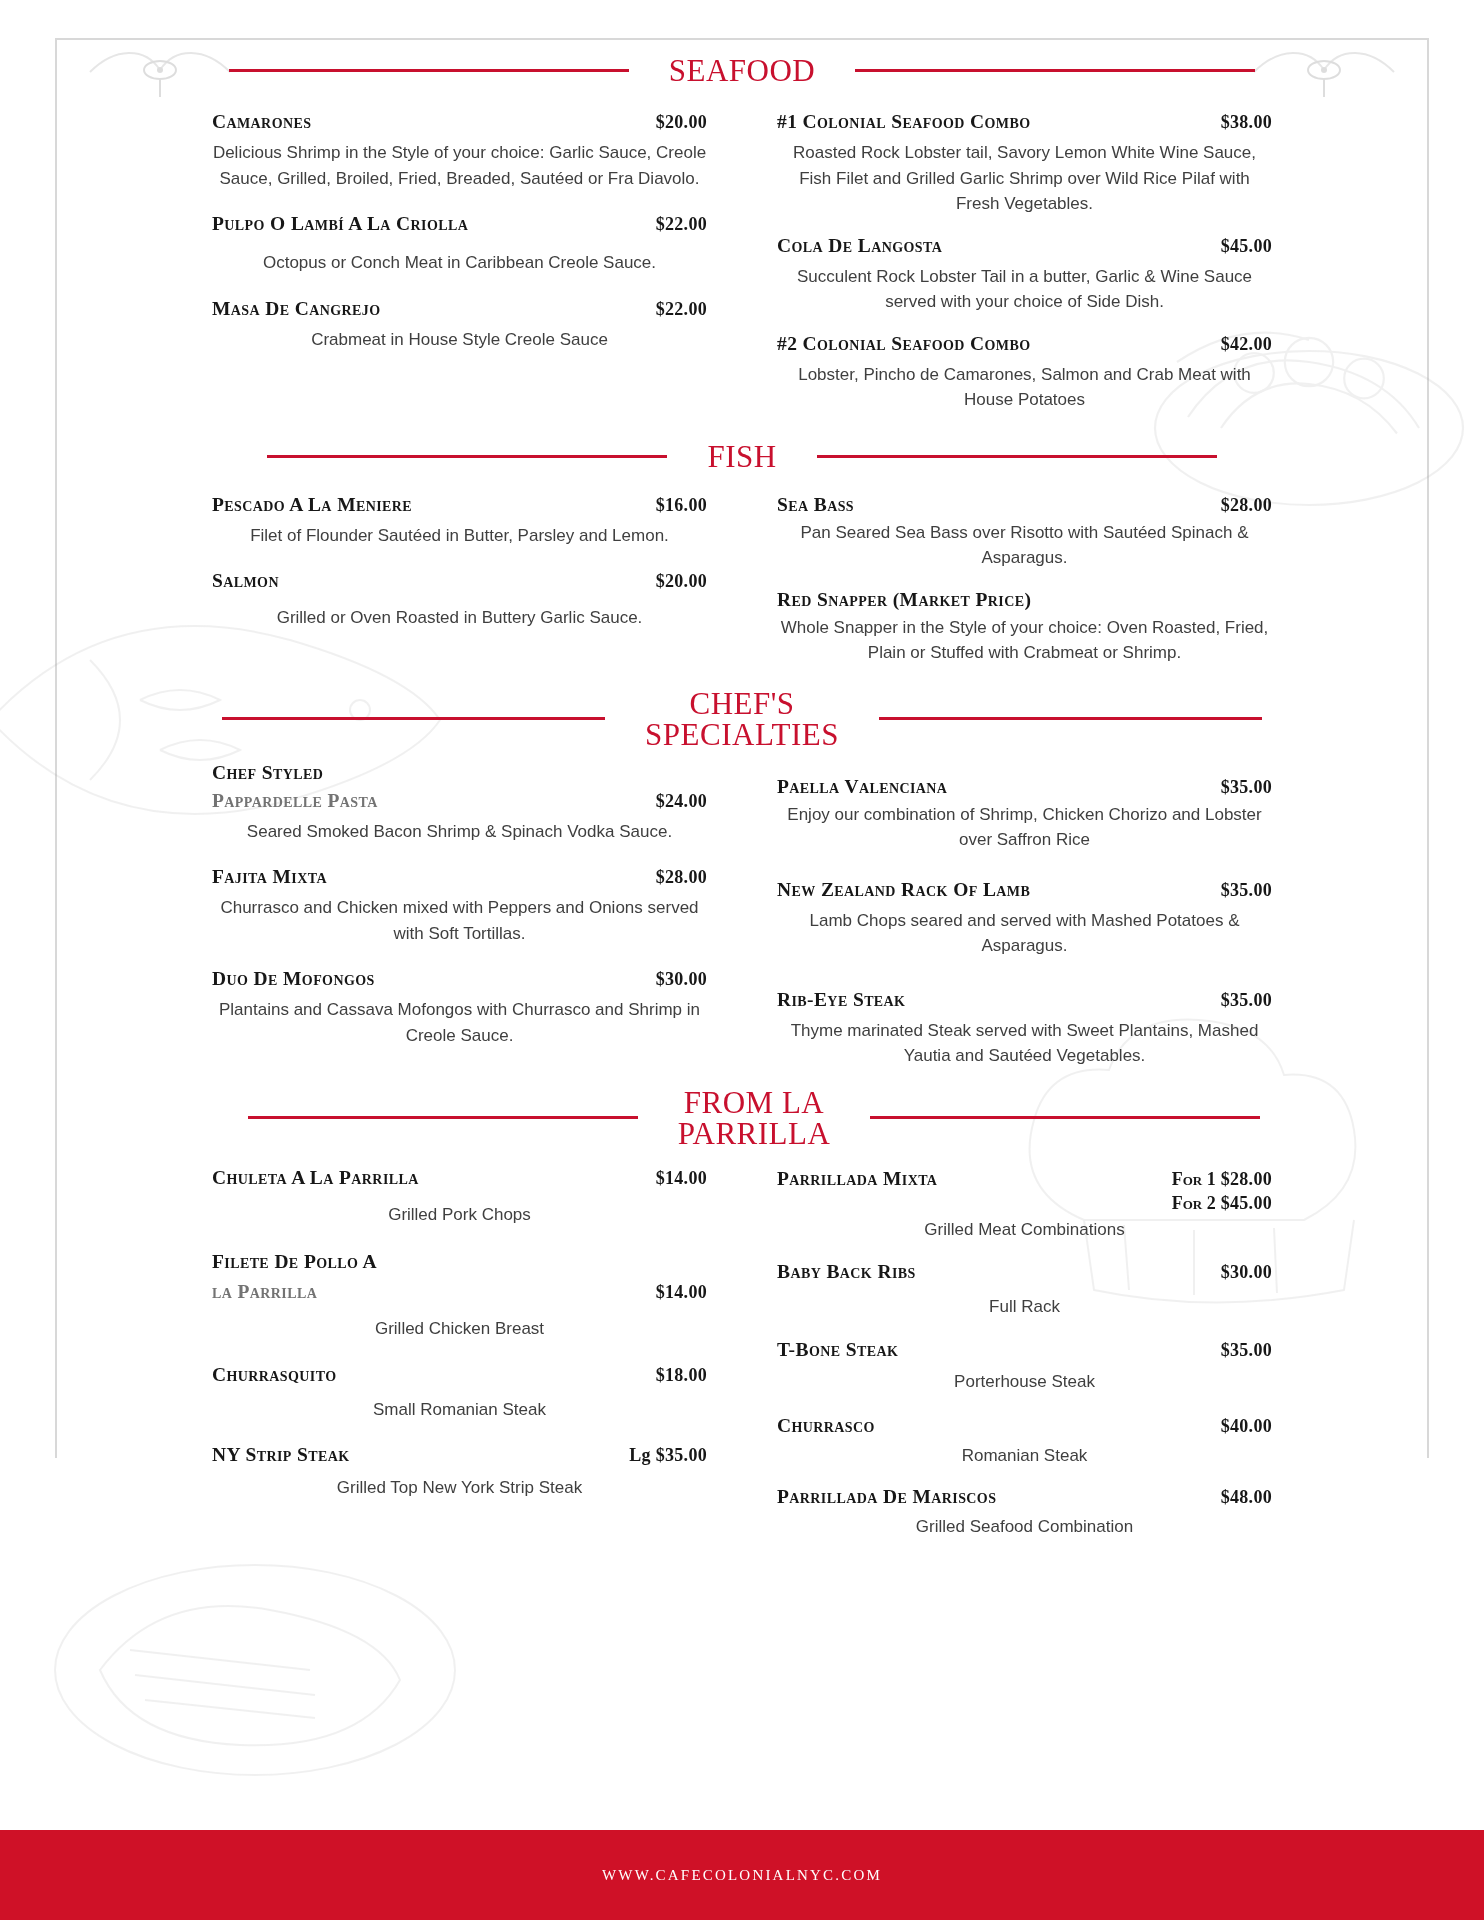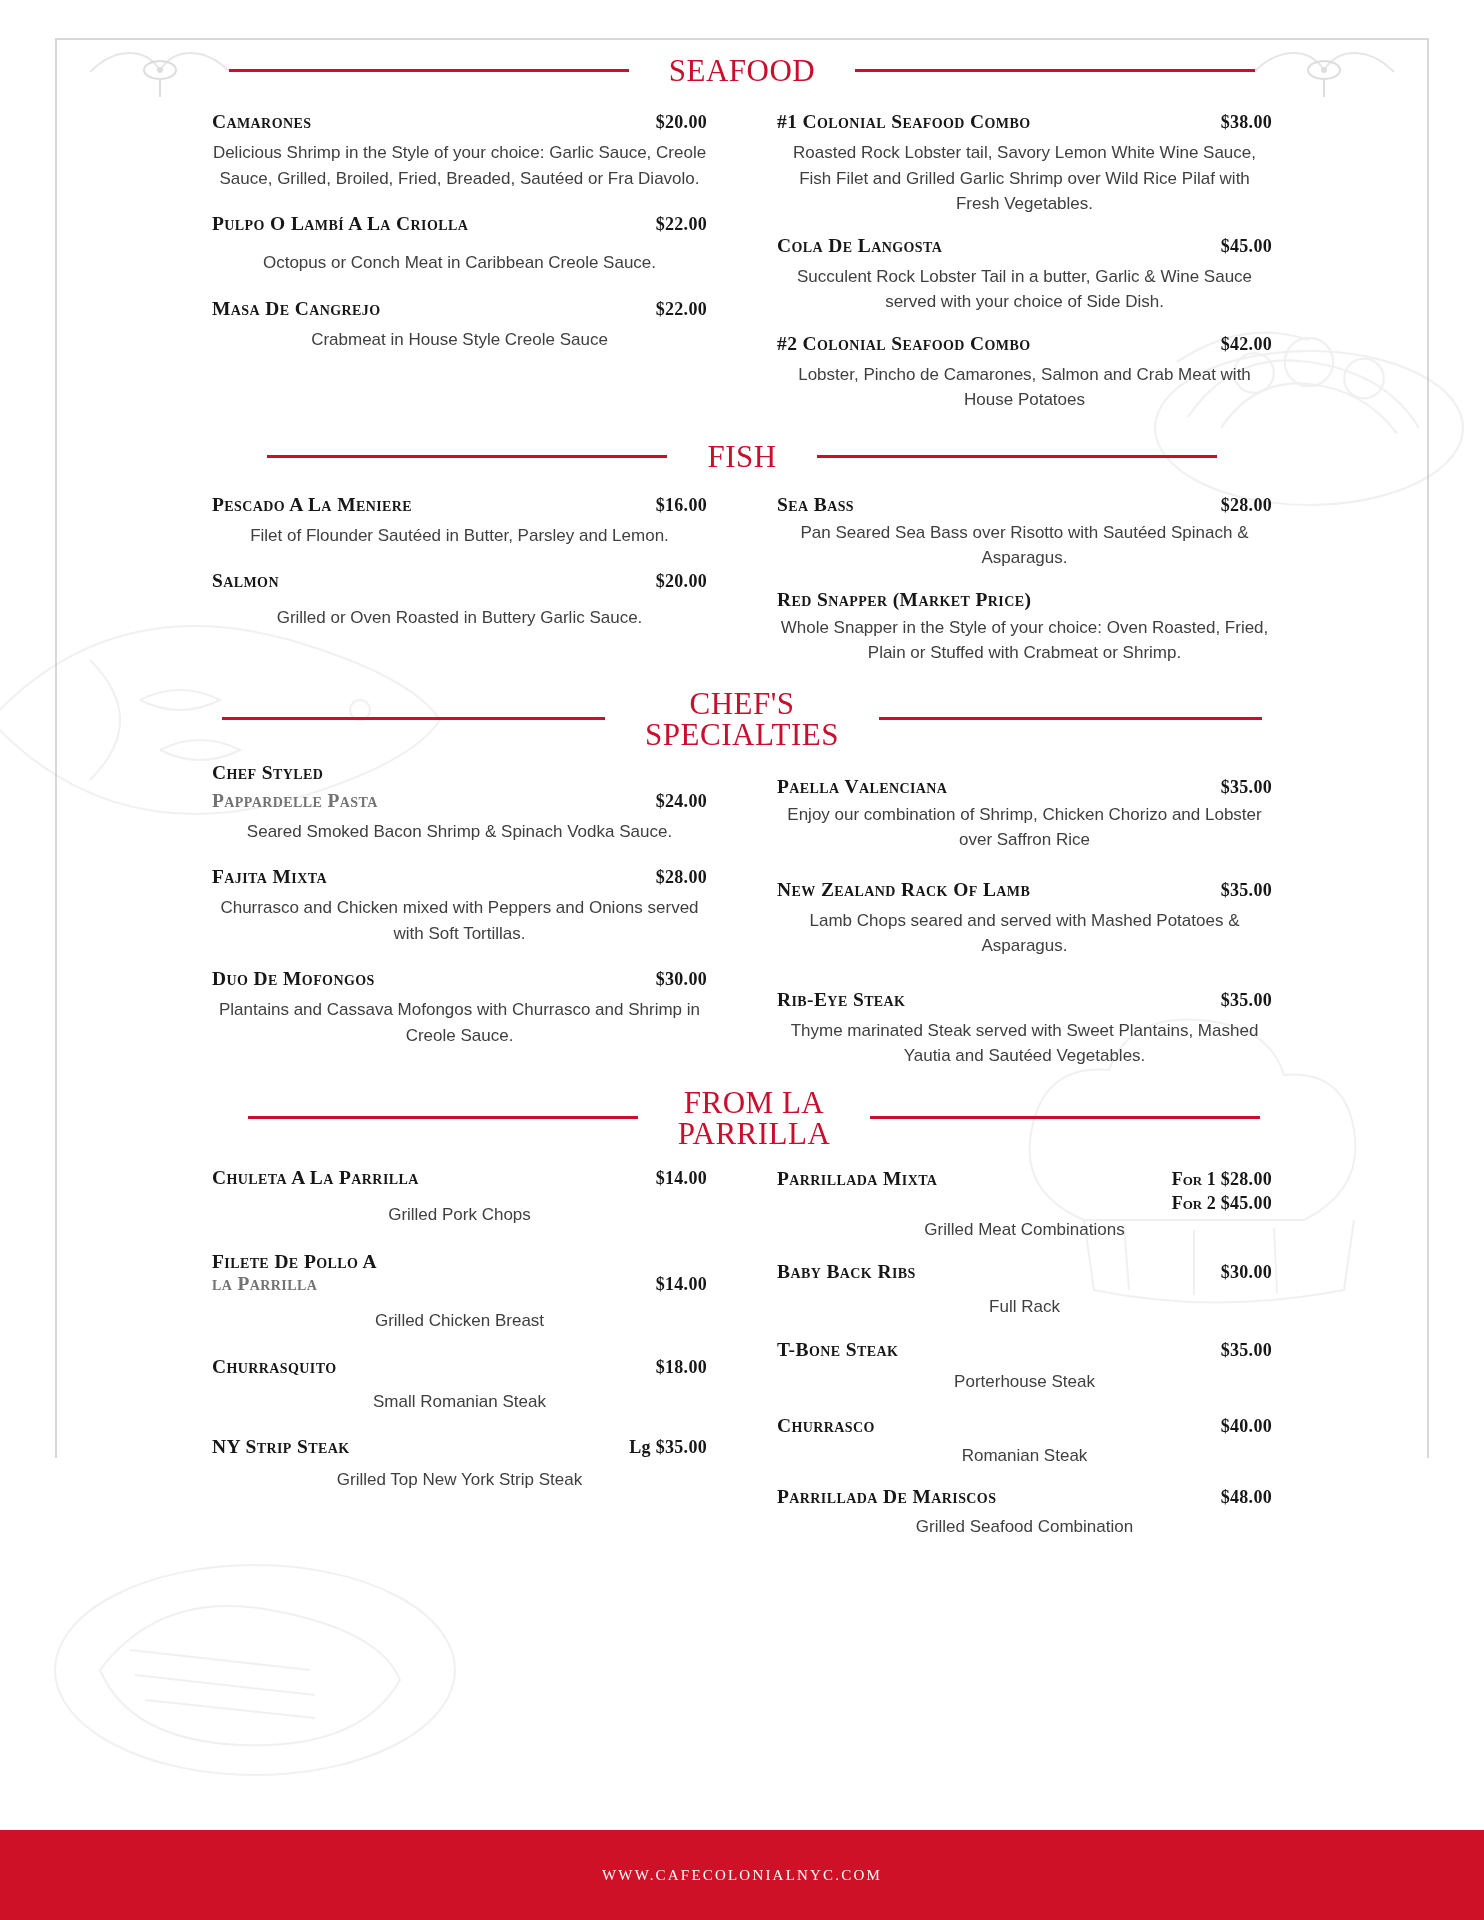--- a/index.html
+++ b/index.html
@@ -357,21 +357,21 @@
       <div class="col">
         <div class="item">
           <div class="item-head">
             <div class="item-name">Chuleta A La Parrilla</div>
             <div class="item-price">$14.00</div>
           </div>
           <div class="item-desc" style="margin-top:13px;">Grilled Pork Chops</div>
         </div>
         <div class="item" style="margin-top:24px;">
           <div class="item-name">Filete de Pollo a</div>
-          <div class="item-head" style="gap:28px;">
+          <div class="item-head" style="margin-top:8px;gap:28px;">
             <div class="item-name2">la Parrilla</div>
             <div class="item-price">$14.00</div>
           </div>
           <div class="item-desc" style="margin-top:13px;">Grilled Chicken Breast</div>
         </div>
         <div class="item" style="margin-top:22px;">
           <div class="item-head">
             <div class="item-name">Churrasquito</div>
             <div class="item-price">$18.00</div>
           </div>

